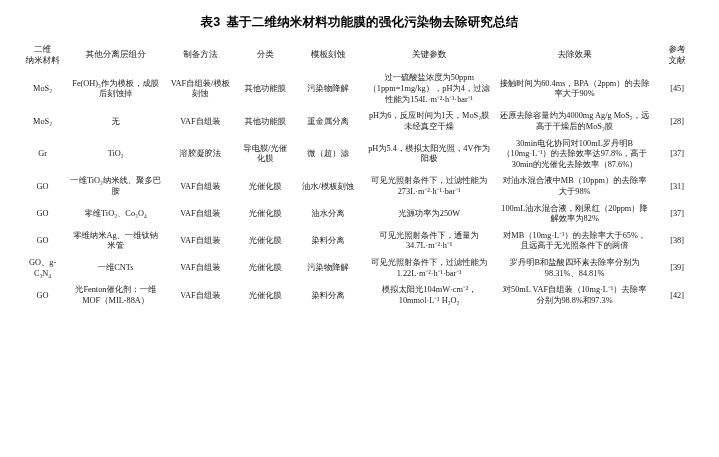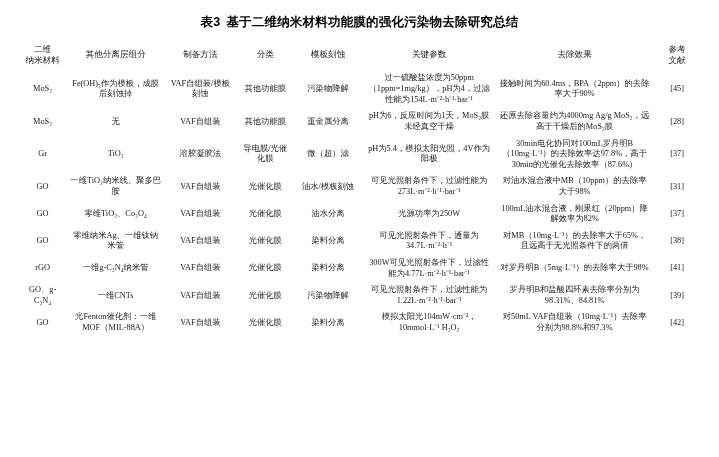--- a/index.html
+++ b/index.html
@@ -177,30 +177,20 @@
           <td>GO</td>
           <td>零维纳米Ag、一维钛钠米管</td>
           <td>VAF自组装</td>
           <td>光催化膜</td>
           <td>染料分离</td>
           <td>可见光照射条件下，通量为34.7L·m⁻²·h⁻¹</td>
           <td>对MB（10mg·L⁻¹）的去除率大于65%，且远高于无光照条件下的两倍</td>
           <td>[38]</td>
         </tr>
         <tr>
-          <td>rGO</td>
-          <td>一维g-C₃N₄纳米管</td>
-          <td>VAF自组装</td>
-          <td>光催化膜</td>
-          <td>染料分离</td>
-          <td>300W可见光照射条件下，过滤性能为4.77L·m⁻²·h⁻¹·bar⁻¹</td>
-          <td>对罗丹明B（5mg·L⁻¹）的去除率大于98%</td>
-          <td>[41]</td>
-        </tr>
-        <tr>
           <td>GO、g-C₃N₄</td>
           <td>一维CNTs</td>
           <td>VAF自组装</td>
           <td>光催化膜</td>
           <td>污染物降解</td>
           <td>可见光照射条件下，过滤性能为1.22L·m⁻²·h⁻¹·bar⁻¹</td>
           <td>罗丹明B和盐酸四环素去除率分别为98.31%、84.81%</td>
           <td>[39]</td>
         </tr>
         <tr>

